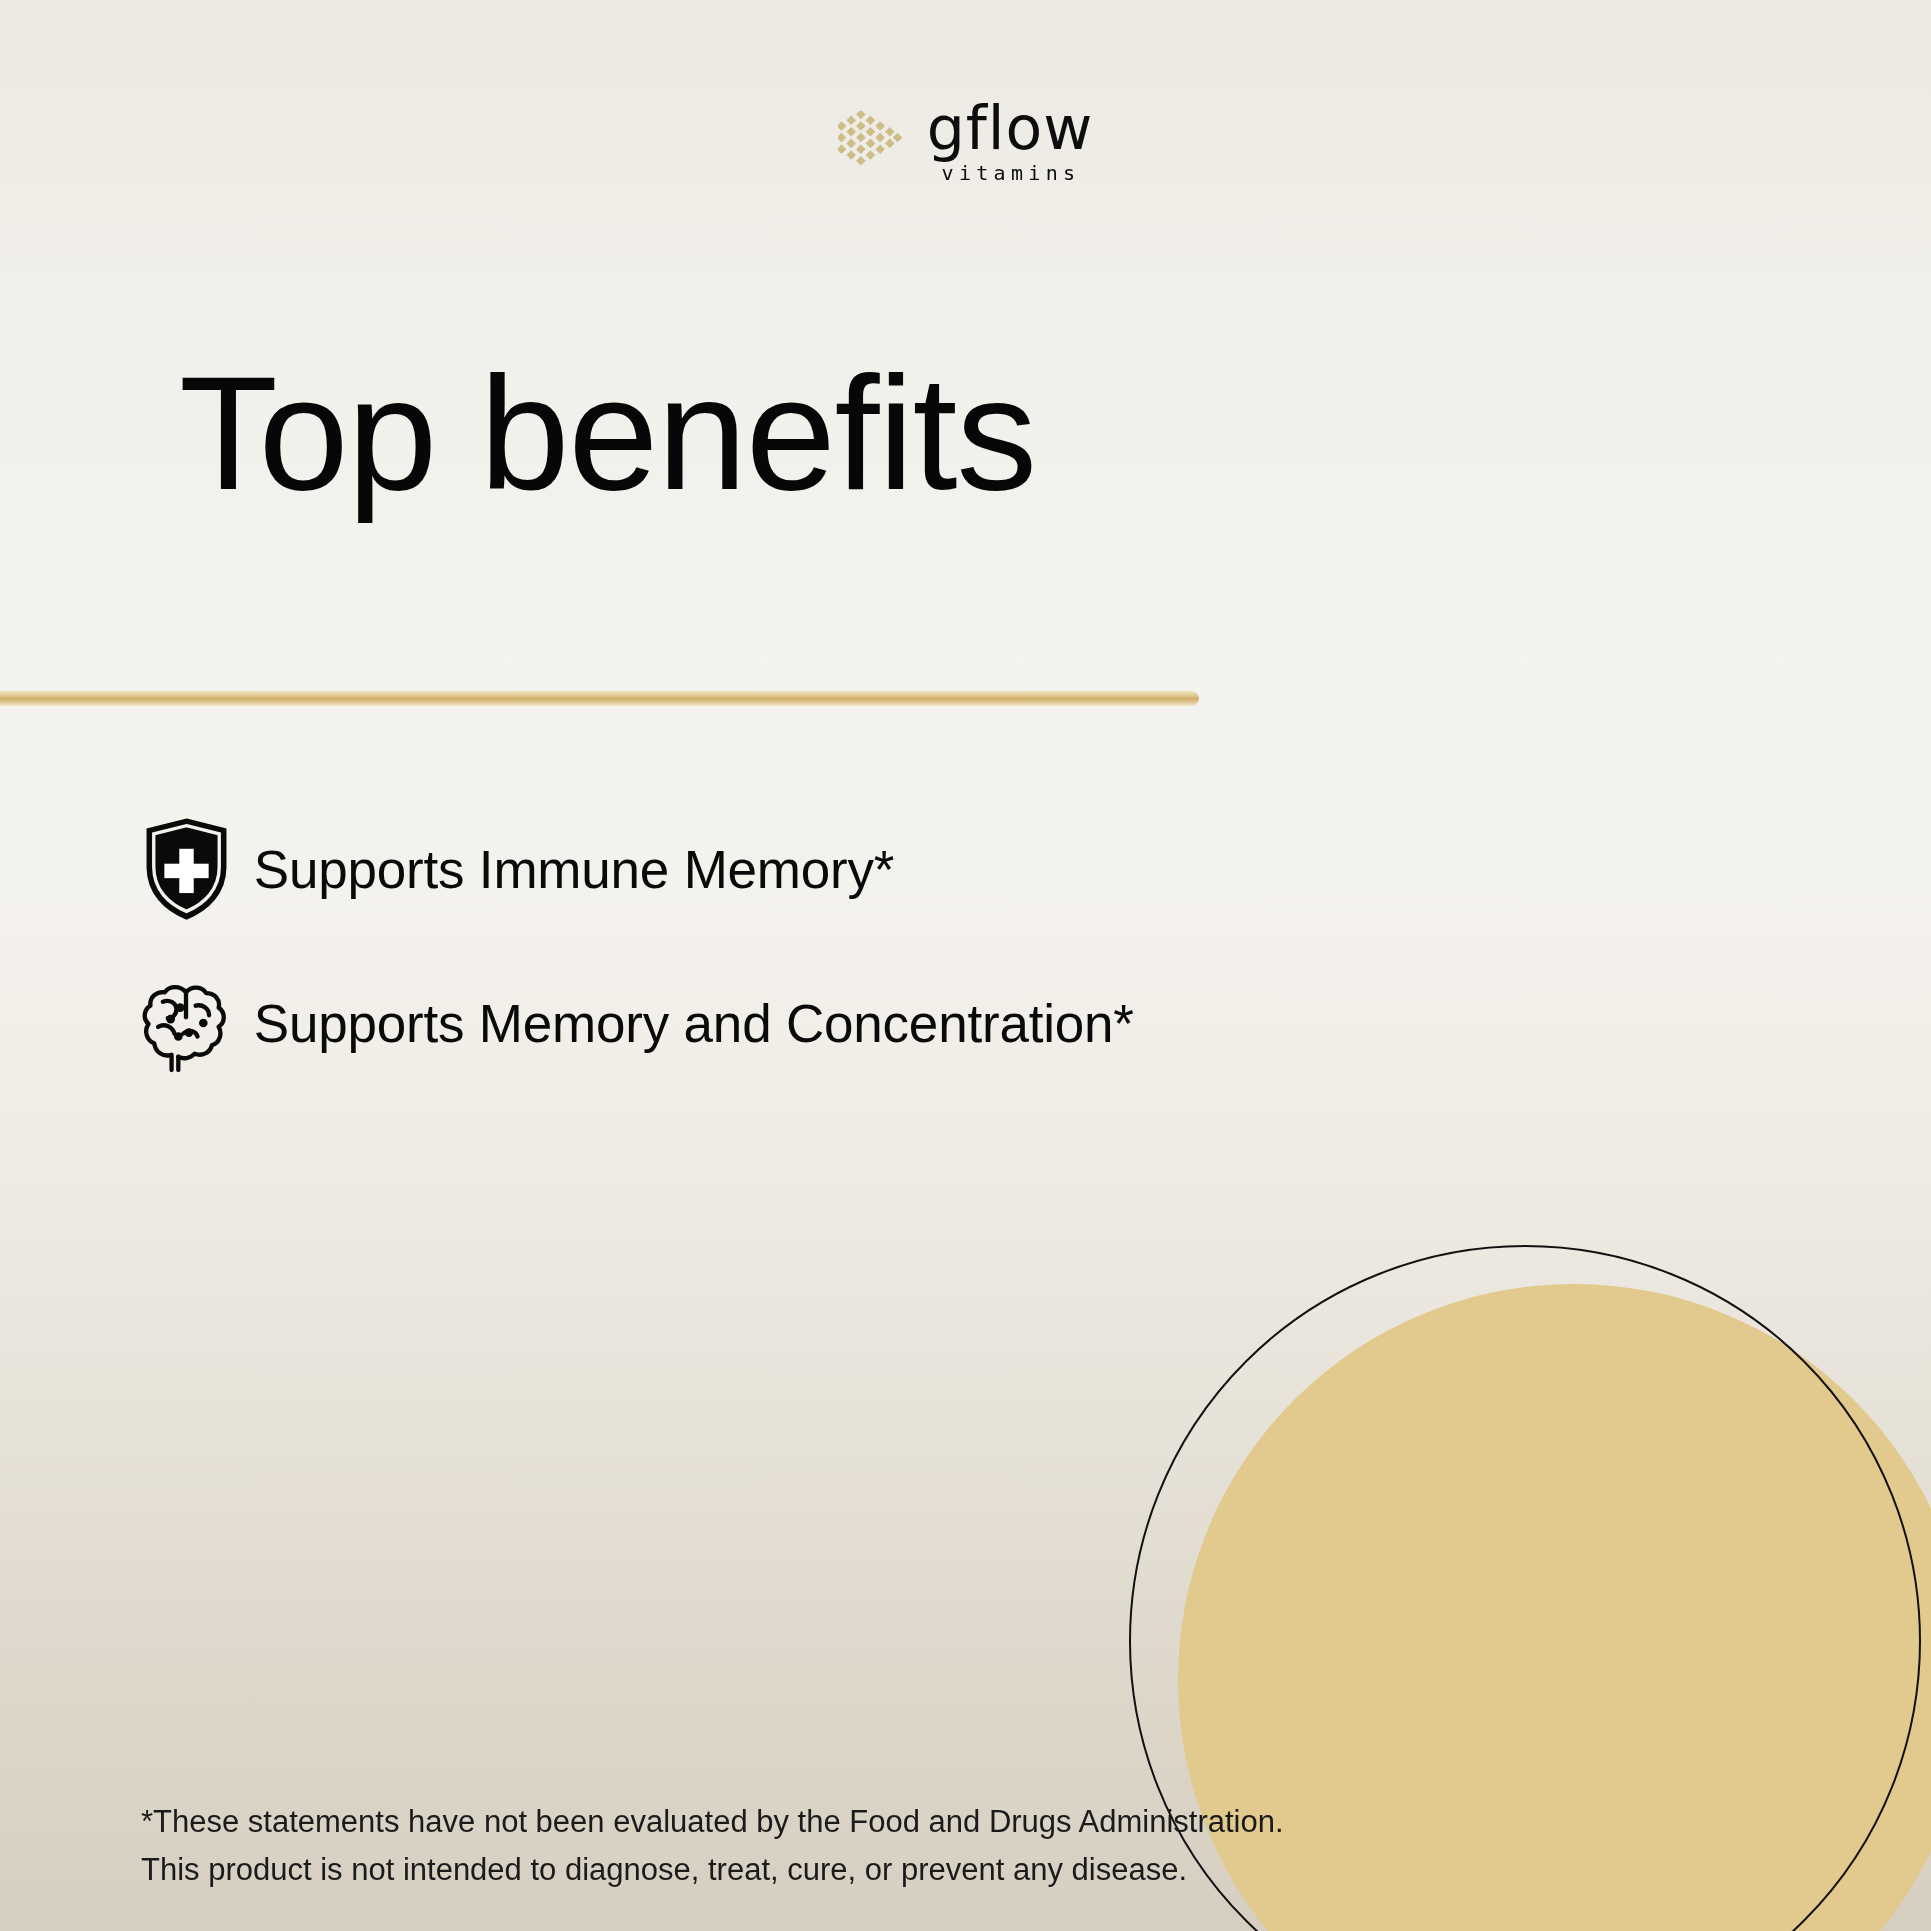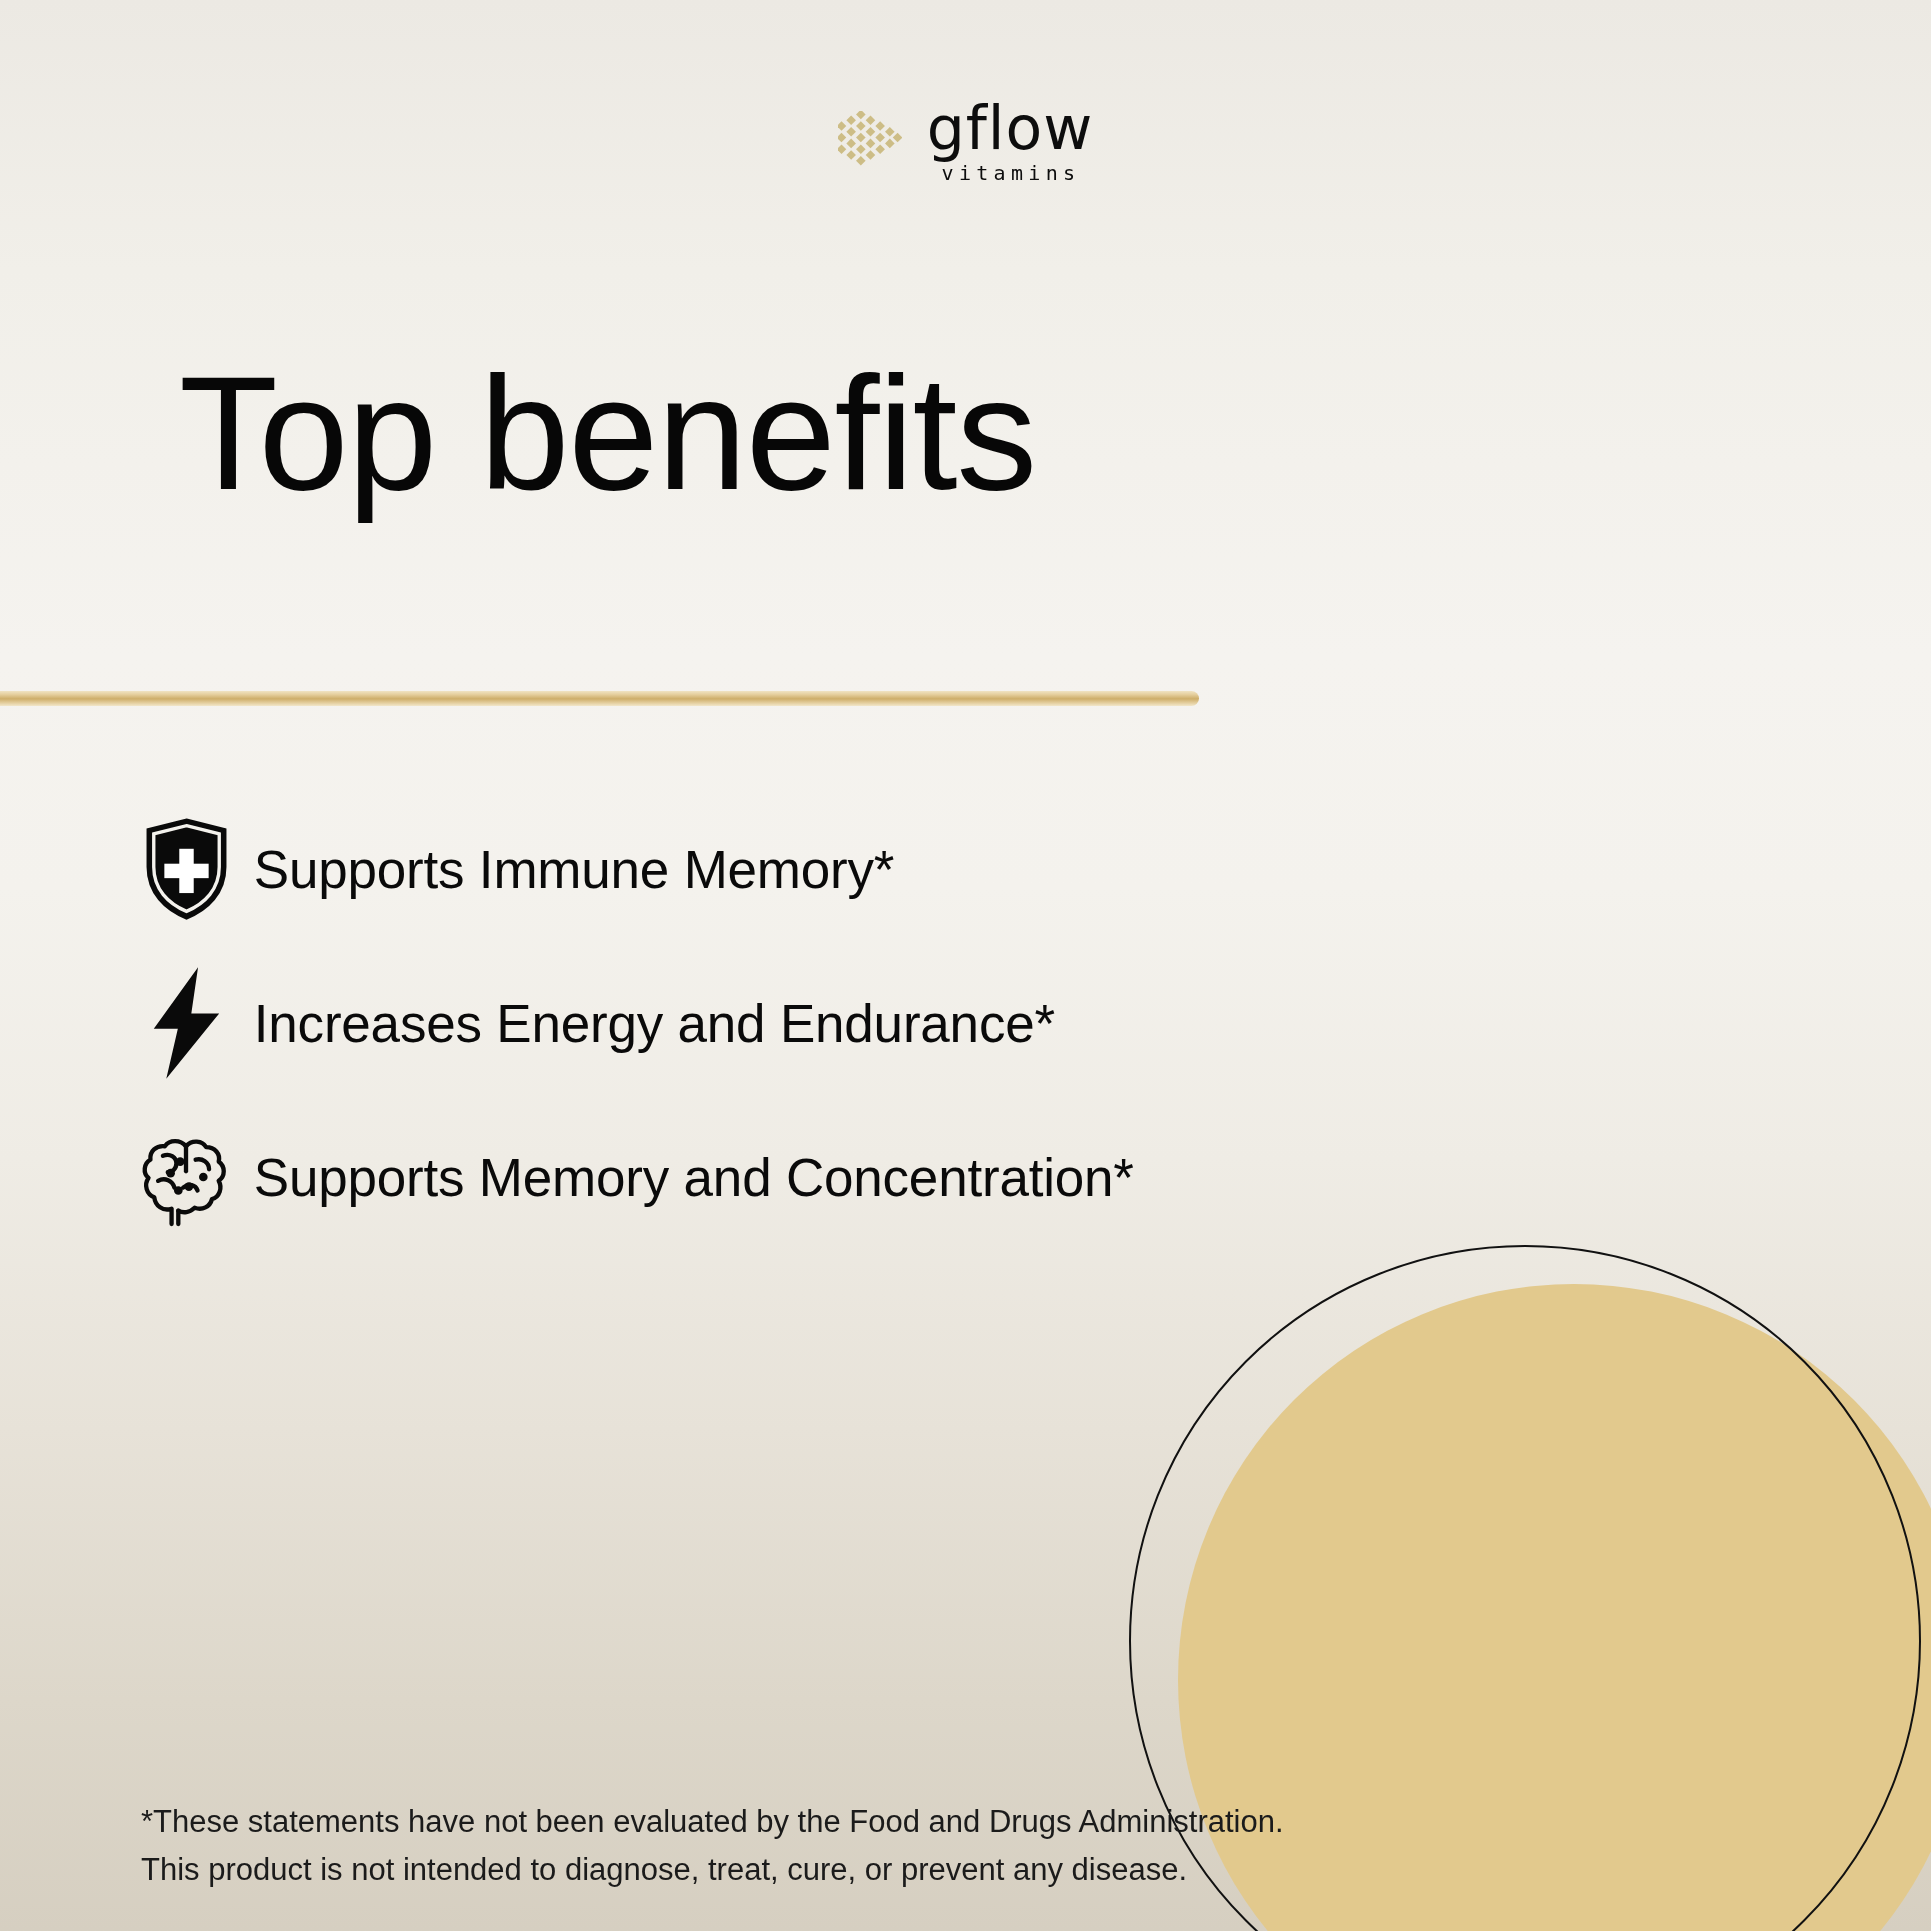--- a/index.html
+++ b/index.html
@@ -218,28 +218,20 @@
           <path d="M46 9 L80 17.5 L80 52 C80 75 65 90 46 98 C27 90 12 75 12 52 L12 17.5 Z" fill="none" stroke="#f4f2ed" stroke-width="3.5"></path>
           <rect x="38.5" y="33" width="15" height="46" fill="#ffffff"></rect>
           <rect x="23" y="48.5" width="46" height="15" fill="#ffffff"></rect>
         </svg>
       </span>
       <span class="benefit-label">Supports Immune Memory*</span>
     </div>
 
 
 
-    <div class="benefit-row">
-      <span class="benefit-icon">
-        <svg width="77" height="116" viewBox="0 0 80 120" aria-hidden="true">
-          <path d="M52 2 L6 66 L31 66 L19 118 L74 50 L45 50 Z" fill="#0a0a0a"></path>
-        </svg>
-      </span>
-      <span class="benefit-label">Increases Energy and Endurance*</span>
-    </div>
 
     <div class="benefit-row">
       <span class="benefit-icon">
         <svg width="100" height="100" viewBox="0 0 104 104" aria-hidden="true">
           <g fill="none" stroke="#0a0a0a" stroke-width="4.5" stroke-linecap="round" stroke-linejoin="round">
             <path d="M52 20 C46 13 35 13 30 20 C21 19 14 25 15 34
                      C8 38 7 48 13 53 C8 60 11 70 19 73
                      C20 82 28 88 37 85 L37 101"></path>
             <path d="M52 20 C58 13 69 14 73 21 C82 21 88 28 86 36
                      C93 41 93 51 86 56 C90 63 87 73 79 75

